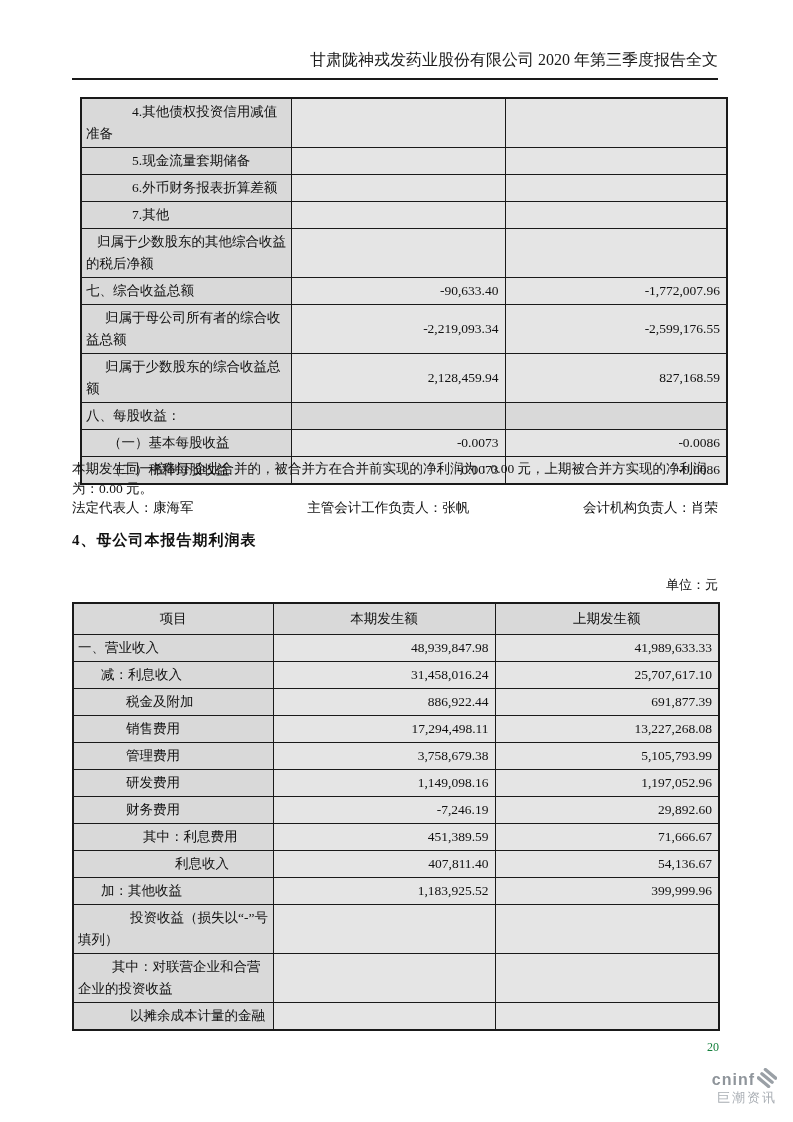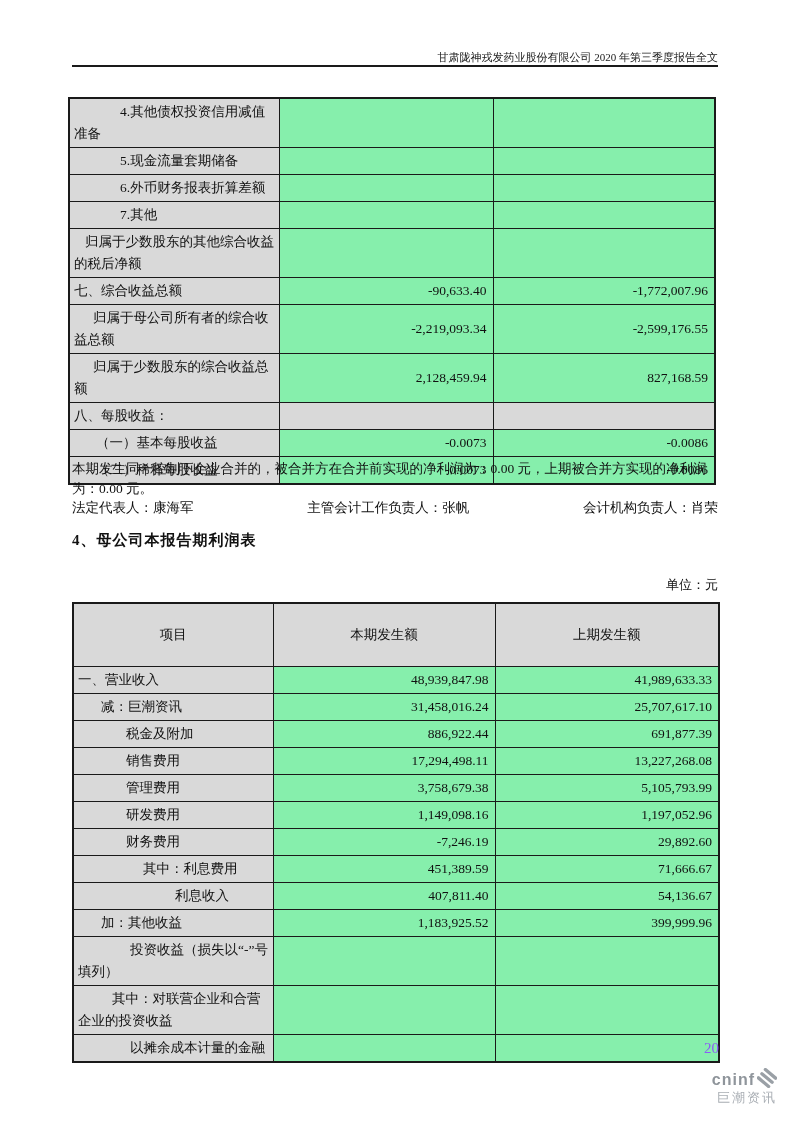--- a/index.html
+++ b/index.html
@@ -7,48 +7,48 @@
   body {
     width:793px; height:1122px; position:relative;
     font-family:"Liberation Serif","DejaVu Serif",serif;
     color:#111;
   }
   .abs { position:absolute; }
 
   
   .page-header {
     left:72px; top:50px; width:646px;
-    text-align:right; font-size:11px; color:#1a1a1a;
-    border-bottom:2px solid #1a1a1a;
+    text-align:right; font-size:16px; color:#1a1a1a;
+    padding-bottom:7px; border-bottom:2px solid #1a1a1a;
   }
 
   
   table.fin {
     border-collapse:collapse; table-layout:fixed; width:646px;
     border:2px solid #1a1a1a; font-size:13.5px;
   }
   table.fin td, table.fin th { border:1px solid #1a1a1a; height:27px; vertical-align:middle; line-height:22px; }
   td.lbl { background:#d9d9d9; text-align:left; padding:2px 4px; }
-  td.val { background:#86efac; text-align:right; padding:2px 6px; }
+  td.val { background:#e5e5e5; text-align:right; padding:2px 6px; }
   td.sh  { background:#d9d9d9; }
-  th.hdr { background:#d9d9d9; font-weight:normal; text-align:center; padding:20px 4px; }
+  th.hdr { background:#d9d9d9; font-weight:normal; text-align:center; padding:4px 4px; }
 
   .ti11{text-indent:11px} .ti19{text-indent:19px} .ti22{text-indent:22px}
   .ti23{text-indent:23px} .ti34{text-indent:34px} .ti46{text-indent:46px}
   .ti48{text-indent:48px} .ti52{text-indent:52px} .ti65{text-indent:65px}
   .ti97{text-indent:97px}
 
-  .t1 { left:68px; top:97px; }
+  .t1 { left:80px; top:97px; }
   .t2 { left:72px; top:602px; }
 
   .note { left:72px; top:459px; width:660px; font-size:13.5px; line-height:20px; }
   .signers { left:72px; top:499px; width:646px; display:flex; justify-content:space-between; font-size:13.5px; }
   .section-title { left:72px; top:531px; font-size:15px; font-weight:bold; letter-spacing:1px; }
   .unit { left:72px; top:576px; width:646px; text-align:right; font-size:13px; }
-  .pageno { top:1040px; right:74px; font-size:15px; color:#8b5cf6; }
+  .pageno { top:1040px; right:74px; font-size:12px; color:#15803d; }
 
   
   .watermark { right:16px; top:1068px; text-align:right; line-height:1.15;
     font-family:"Liberation Sans","DejaVu Sans",sans-serif; }
   .wm-top { display:flex; align-items:center; justify-content:flex-end; gap:2px; }
   .wm-brand { font-size:16px; font-weight:bold; color:#8f959b; letter-spacing:1px; }
   .wm-name { font-size:13px; color:#a9aeb4; letter-spacing:2px; margin-top:-1px; }
   .wm-url { font-size:9.5px; color:#a9aeb4;margin-top:34px; }
 </style>
 </head>
@@ -146,21 +146,21 @@
       <th class="hdr">项目</th>
       <th class="hdr">本期发生额</th>
       <th class="hdr">上期发生额</th>
     </tr>
     <tr>
       <td class="lbl">一、营业收入</td>
       <td class="val">48,939,847.98</td>
       <td class="val">41,989,633.33</td>
     </tr>
     <tr>
-      <td class="lbl ti23">减：巨潮资讯</td>
+      <td class="lbl ti23">减：利息收入</td>
       <td class="val">31,458,016.24</td>
       <td class="val">25,707,617.10</td>
     </tr>
     <tr>
       <td class="lbl ti48">税金及附加</td>
       <td class="val">886,922.44</td>
       <td class="val">691,877.39</td>
     </tr>
     <tr>
       <td class="lbl ti48">销售费用</td>

